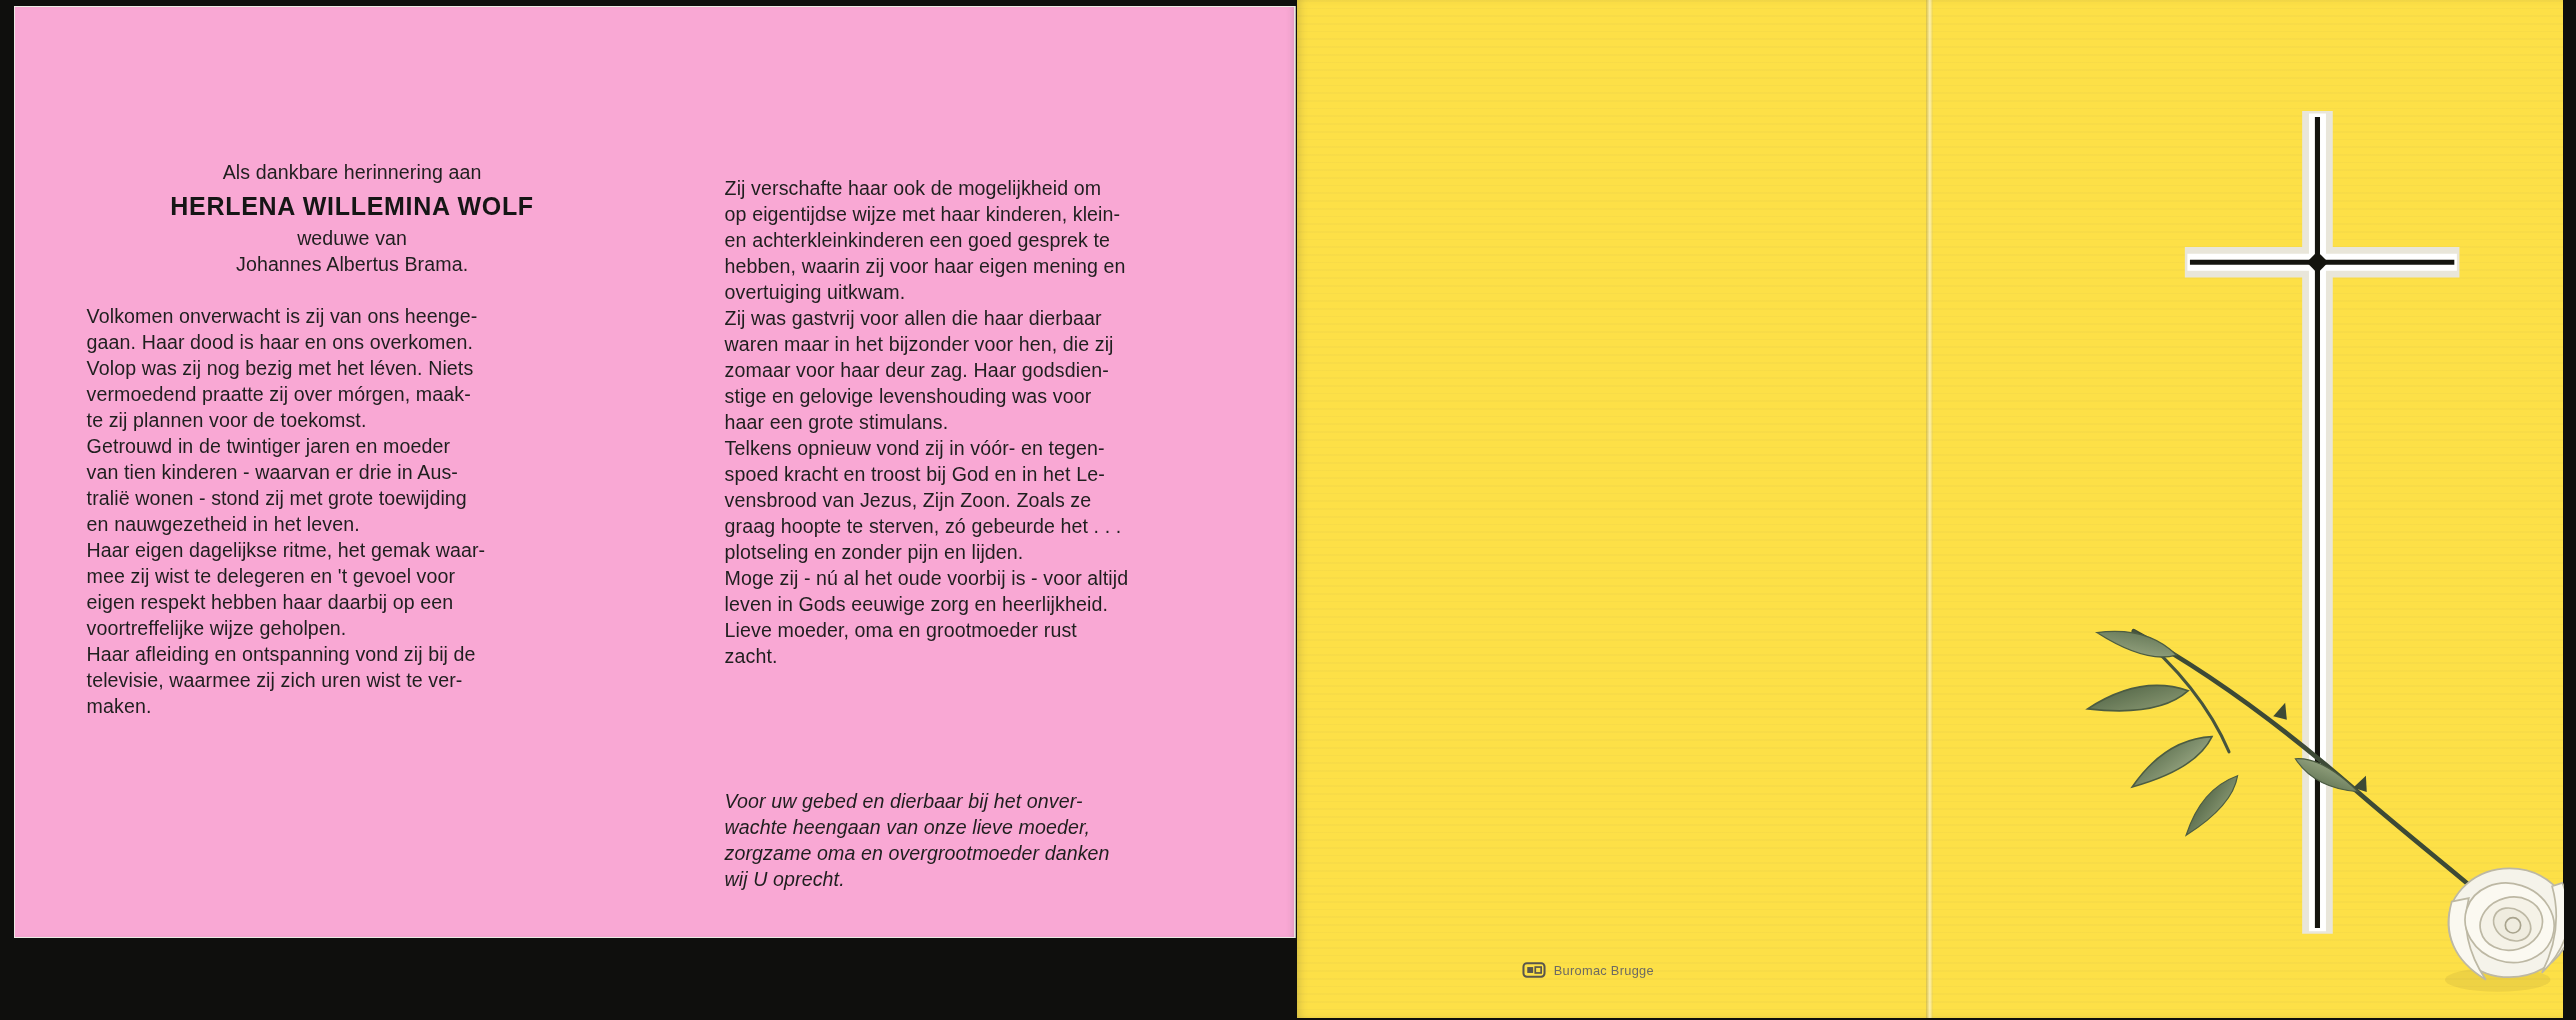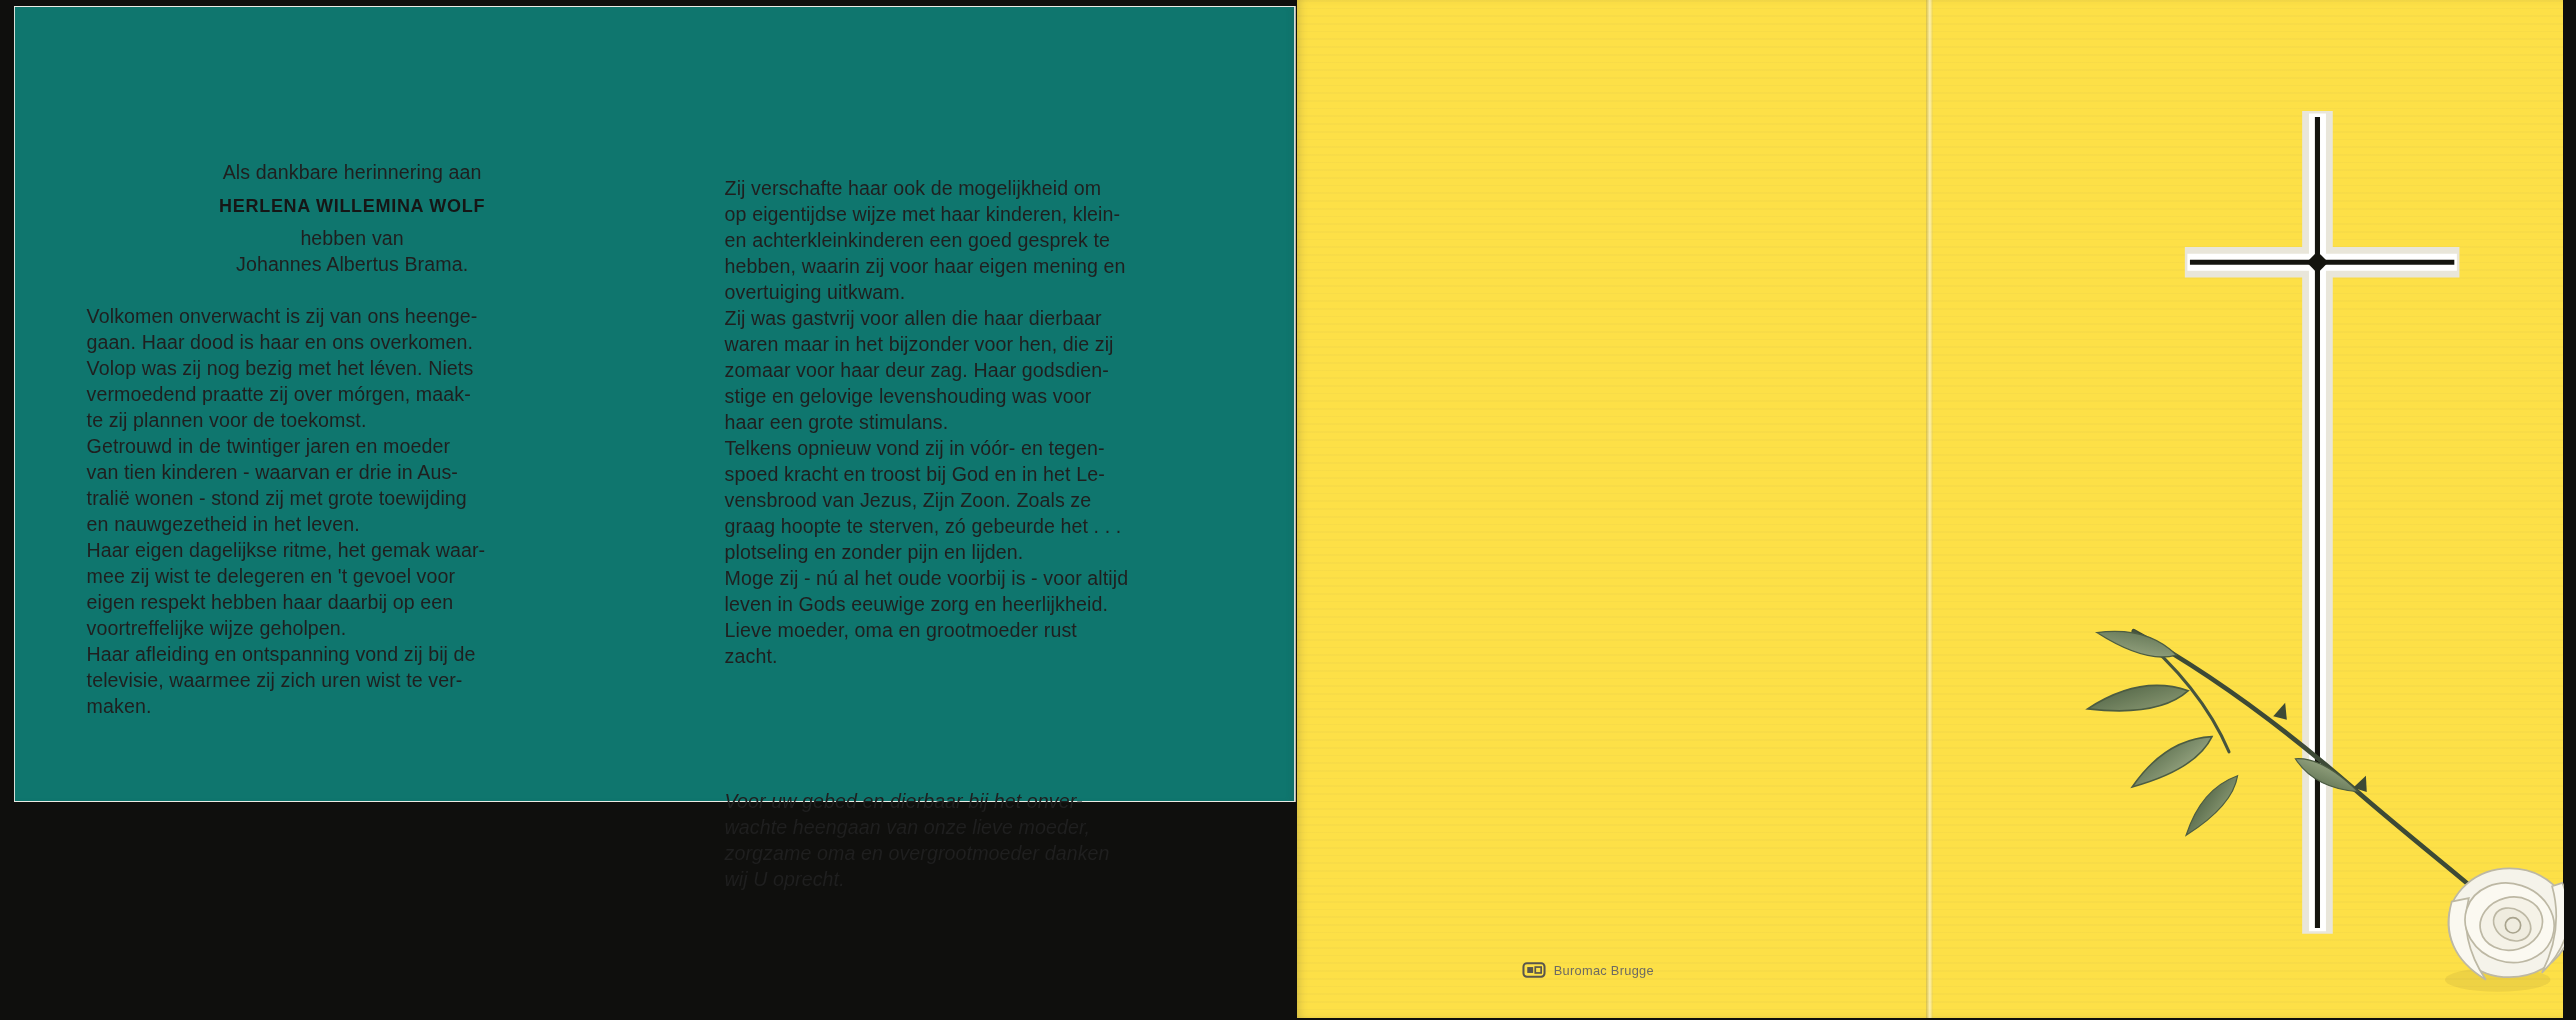--- a/index.html
+++ b/index.html
@@ -3,22 +3,22 @@
 <meta charset="utf-8">
 <style>
   html,body{margin:0;padding:0;}
   body{
     width:2576px;height:1020px;overflow:hidden;position:relative;
     background:#0f0f0d;
     font-family:"Liberation Sans","DejaVu Sans",sans-serif;
   }
   .page{position:absolute;}
   .page-left{
-    left:13.6px;top:6px;width:1281px;height:796px;
-    background:#0f766e;
+    left:13.6px;top:6px;width:1281px;height:932px;
+    background:#f9a8d4;
     border-right:1.7px solid #b5b4ab;
     box-shadow:inset 0 0 0 0.9px #ebebe4, inset -5.1px 0 8.5px -5.1px rgba(60,60,50,.25);
   }
   .page-right{
     left:1297px;top:0;width:1266px;height:1018px;
     background:#fde047;
     box-shadow:inset 6.8px 0 12px -6.8px rgba(70,65,50,.35);
   }
   .page-right .texture{
     position:absolute;inset:0;pointer-events:none;
@@ -31,21 +31,21 @@
   .col{
     position:absolute;top:153px;color:#1f1f1f;
     font-size:19.6px;line-height:26px;letter-spacing:0.1px;
   }
   .col-1{left:57px;width:563px;}
   .col-2{left:695px;width:559px;}
   .body-text{margin:16px;white-space:pre-line;}
   .intro{text-align:center;}
   .intro p{margin:0;}
   .deceased-name{
-    font-size:18px;font-weight:bold;letter-spacing:0.7px;
+    font-size:25px;font-weight:bold;letter-spacing:0.7px;
     margin:7.7px 0 6px 0;color:#161616;
   }
   .life-events{margin-top:47px;}
   .memoir-1{margin-top:26px;}
   .acknowledgement{margin-top:119px;font-style:italic;}
   .signature{margin-top:43px;font-style:italic;text-align:right;padding-right:10.2px;}
   .printer-mark{
     position:absolute;left:225px;top:962px;
     display:flex;align-items:center;gap:7.7px;
   }
@@ -57,21 +57,21 @@
 <body>
 
 <div class="scan-root">
 
   <section class="page page-left">
 
     <div class="col col-1">
       <div class="intro">
         <p>Als dankbare herinnering aan</p>
         <h1 class="deceased-name">HERLENA WILLEMINA WOLF</h1>
-        <p>hebben van</p>
+        <p>weduwe van</p>
         <p>Johannes Albertus Brama.</p>
       </div>
       <p class="body-text memoir-1">Volkomen onverwacht is zij van ons heenge-
 gaan. Haar dood is haar en ons overkomen.
 Volop was zij nog bezig met het léven. Niets
 vermoedend praatte zij over mórgen, maak-
 te zij plannen voor de toekomst.
 Getrouwd in de twintiger jaren en moeder
 van tien kinderen - waarvan er drie in Aus-
 tralië wonen - stond zij met grote toewijding

